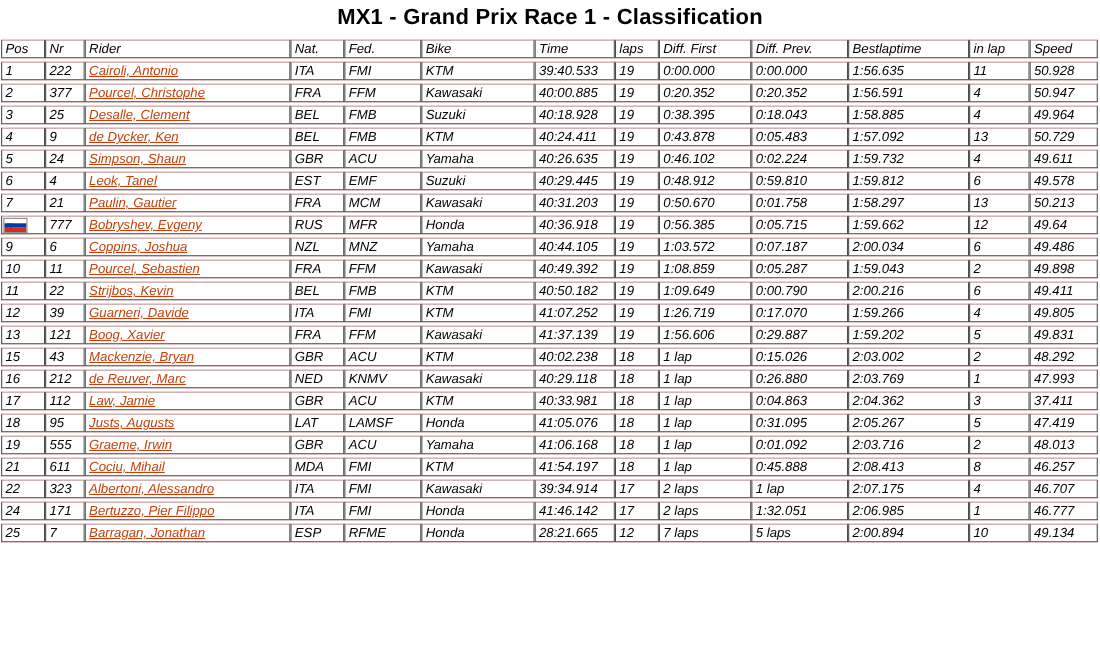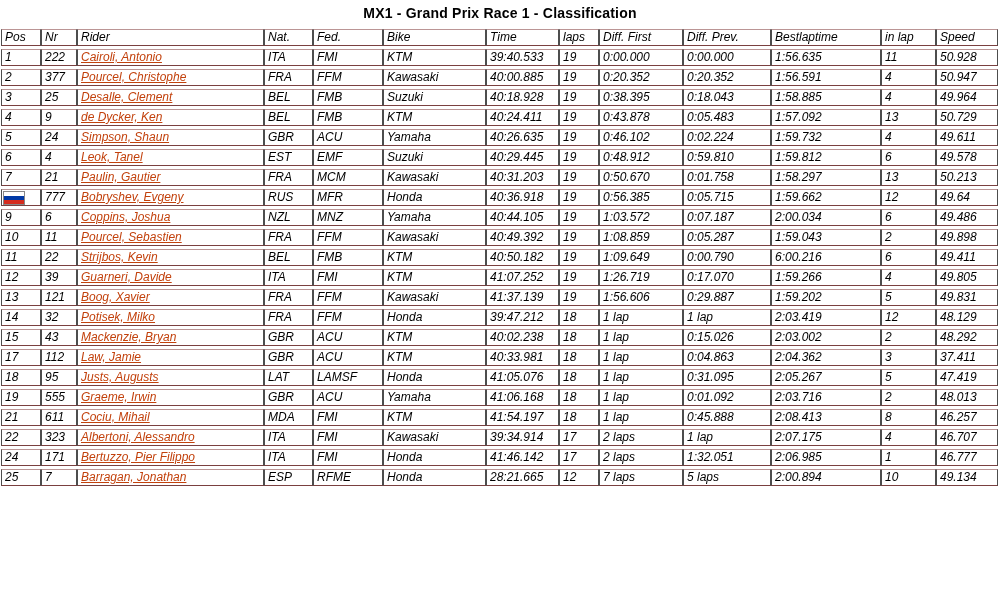--- a/index.html
+++ b/index.html
@@ -2,21 +2,21 @@
 <html><head>
 <meta charset="utf-8">
 <style>
   html,body { margin:0; padding:0; }
   body {
     width:1000px; height:598px; overflow:hidden;
     background:#ffffff; color:#000;
     font-family:"Liberation Sans", sans-serif;
   }
   .title {
-    text-align:center; font-weight:bold; font-size:14px;
+    text-align:center; font-weight:bold; font-size:20px;
     padding:5px 0 5px 0; letter-spacing:0.2px;
   }
   table.results {
     border-collapse:separate; border-spacing:0 3px;
     table-layout:fixed; width:997px; margin-left:1px;font-style:italic;
   }
   table.results th, table.results td {
     box-sizing:border-box;
     border:1px solid;
     border-color:#bb9595 #4d4d4d #7a4040 #4d4d4d;
@@ -240,21 +240,21 @@
         <td class="al-r">11</td>
         <td class="al-r">22</td>
         <td><a class="rider">Strijbos, Kevin</a></td>
         <td>BEL</td>
         <td>FMB</td>
         <td>KTM</td>
         <td class="al-r">40:50.182</td>
         <td class="al-r">19</td>
         <td class="al-r">1:09.649</td>
         <td class="al-r">0:00.790</td>
-        <td class="al-r">6:00.216</td>
+        <td class="al-r">2:00.216</td>
         <td class="al-r">6</td>
         <td>49.411</td>
       </tr>
       <tr>
         <td class="al-r">12</td>
         <td class="al-r">39</td>
         <td><a class="rider">Guarneri, Davide</a></td>
         <td>ITA</td>
         <td>FMI</td>
         <td>KTM</td>
@@ -275,48 +275,48 @@
         <td>Kawasaki</td>
         <td class="al-r">41:37.139</td>
         <td class="al-r">19</td>
         <td class="al-r">1:56.606</td>
         <td class="al-r">0:29.887</td>
         <td class="al-r">1:59.202</td>
         <td class="al-r">5</td>
         <td>49.831</td>
       </tr>
       <tr>
-        <td class="al-r">14</td>
-        <td class="al-r">32</td>
-        <td><a class="rider">Potisek, Milko</a></td>
-        <td>FRA</td>
-        <td>FFM</td>
-        <td>Honda</td>
-        <td class="al-r">39:47.212</td>
-        <td class="al-r">18</td>
-        <td class="al-r">1 lap</td>
-        <td class="al-r">1 lap</td>
-        <td class="al-r">2:03.419</td>
-        <td class="al-r">12</td>
-        <td>48.129</td>
-      </tr>
-      <tr>
         <td class="al-r">15</td>
         <td class="al-r">43</td>
         <td><a class="rider">Mackenzie, Bryan</a></td>
         <td>GBR</td>
         <td>ACU</td>
         <td>KTM</td>
         <td class="al-r">40:02.238</td>
         <td class="al-r">18</td>
         <td class="al-r">1 lap</td>
         <td class="al-r">0:15.026</td>
         <td class="al-r">2:03.002</td>
         <td class="al-r">2</td>
         <td>48.292</td>
+      </tr>
+      <tr>
+        <td class="al-r">16</td>
+        <td class="al-r">212</td>
+        <td><a class="rider">de Reuver, Marc</a></td>
+        <td>NED</td>
+        <td>KNMV</td>
+        <td>Kawasaki</td>
+        <td class="al-r">40:29.118</td>
+        <td class="al-r">18</td>
+        <td class="al-r">1 lap</td>
+        <td class="al-r">0:26.880</td>
+        <td class="al-r">2:03.769</td>
+        <td class="al-r">1</td>
+        <td>47.993</td>
       </tr>
       <tr>
         <td class="al-r">17</td>
         <td class="al-r">112</td>
         <td><a class="rider">Law, Jamie</a></td>
         <td>GBR</td>
         <td>ACU</td>
         <td>KTM</td>
         <td class="al-r">40:33.981</td>
         <td class="al-r">18</td>

